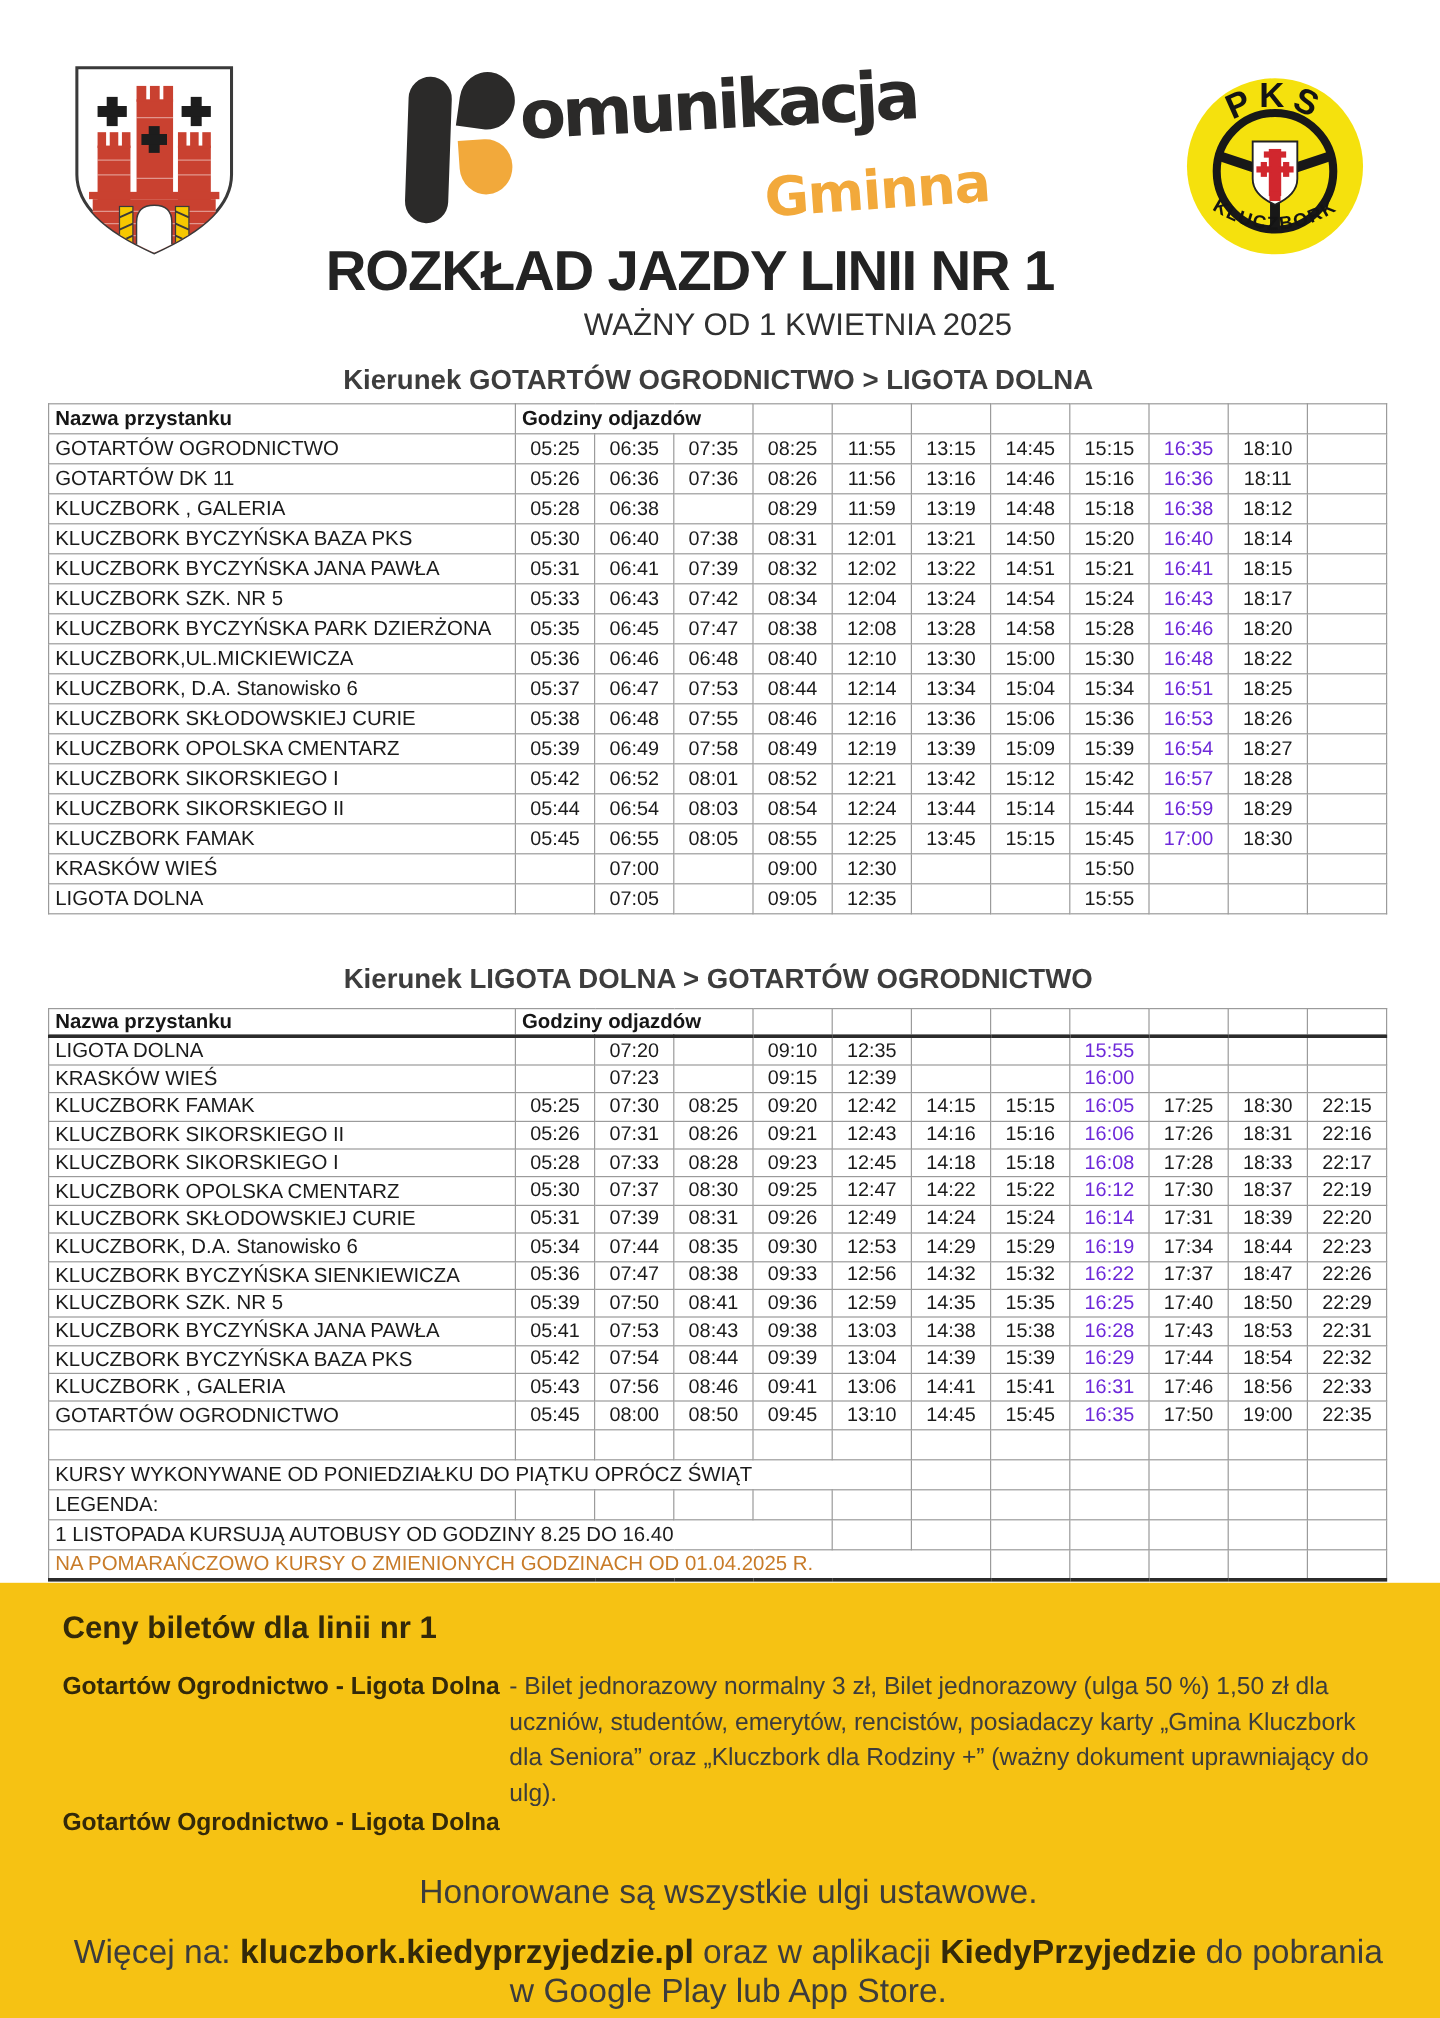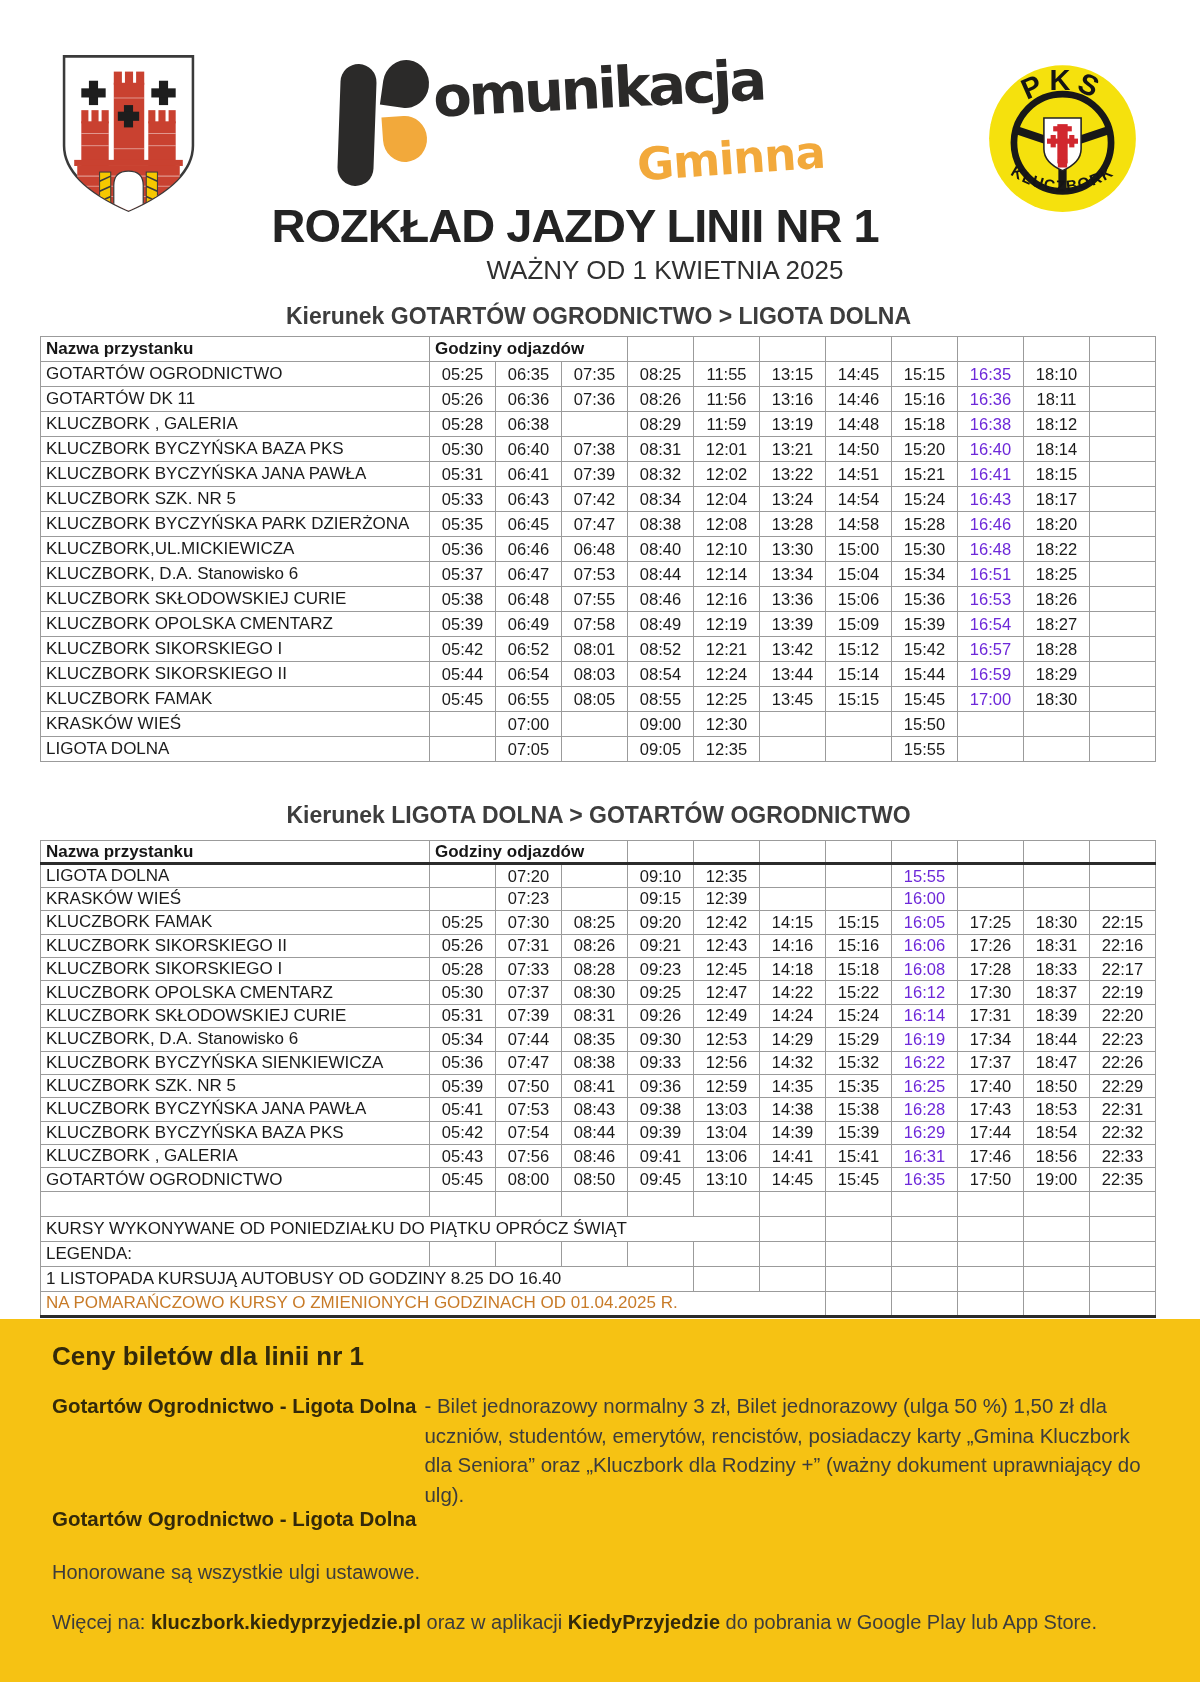--- a/index.html
+++ b/index.html
@@ -45,21 +45,21 @@
   .tt2 tr.legend-row{height:25px;}
   .tt2 tr:last-child td{border-bottom:3px solid #2b2b2b;}
 
   
   .footer{position:absolute;left:0;top:1319px;width:1200px;height:363px;background:#F6C213;color:#3c3c3c;}
   .f-head{position:absolute;left:52px;top:22px;font-size:26px;font-weight:bold;color:#33290a;}
   .f-para{position:absolute;left:52px;right:38px;display:flex;gap:8px;font-size:20.5px;line-height:1.45;}
   .fp1{top:72px;} .fp2{top:185px;}
   .f-label{font-weight:bold;white-space:nowrap;color:#33290a;}
   .f-text{flex:1;}
-  .f-line{position:absolute;left:52px;right:38px;font-size:20px;}
+  .f-line{position:absolute;left:52px;right:38px;font-size:28px;text-align:center;}
   .fhon{top:242px;} .fmore{top:292px;}
   .f-line b{color:#33290a;}
 </style>
 </head>
 <body>
 
 <div class="page">
 
   <svg class="crest" viewBox="0 0 135 160">
     <defs>

